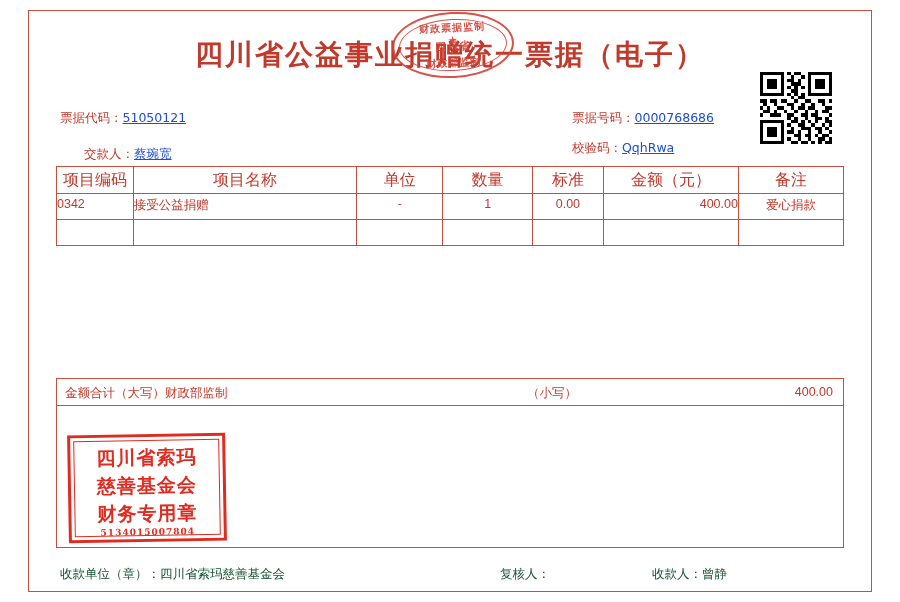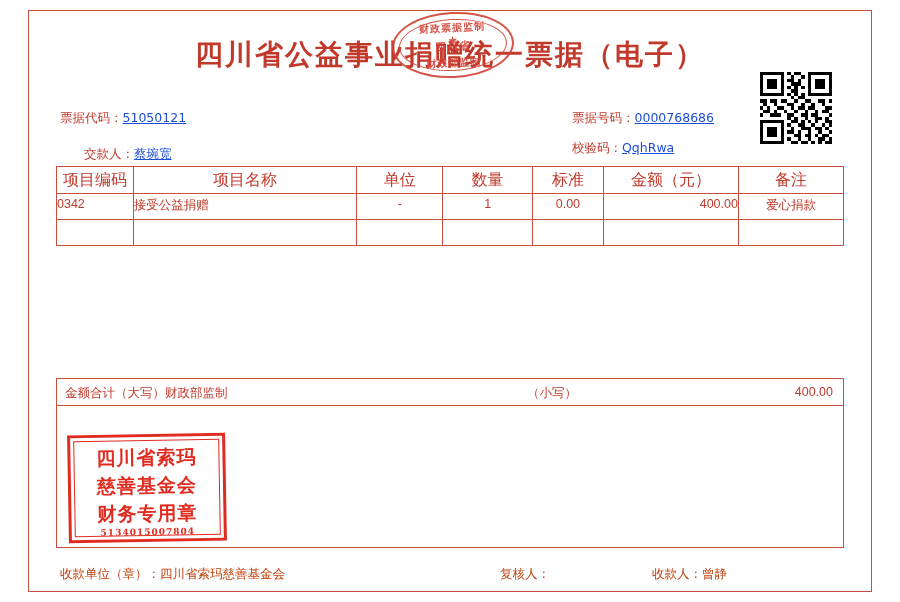--- a/index.html
+++ b/index.html
@@ -248,21 +248,21 @@
   .ss-l1 { top: 8px;  font-size: 19px; }
   .ss-l2 { top: 36px; font-size: 19px; }
   .ss-l3 { top: 64px; font-size: 19px; }
   .ss-l4 { top: 90px; font-size: 9px; letter-spacing: 2px; }
 
   
   .footer {
     position: absolute;
     top: 566px;
     font-size: 12.5px;
-    color: #c2410c;
+    color: #14532d;
     white-space: nowrap;
     font-family: "DejaVu Sans", sans-serif;
   }
   .f1 { left: 60px; }
   .f2 { left: 500px; }
   .f3 { left: 652px; }
 </style>
 </head>
 <body>
 

